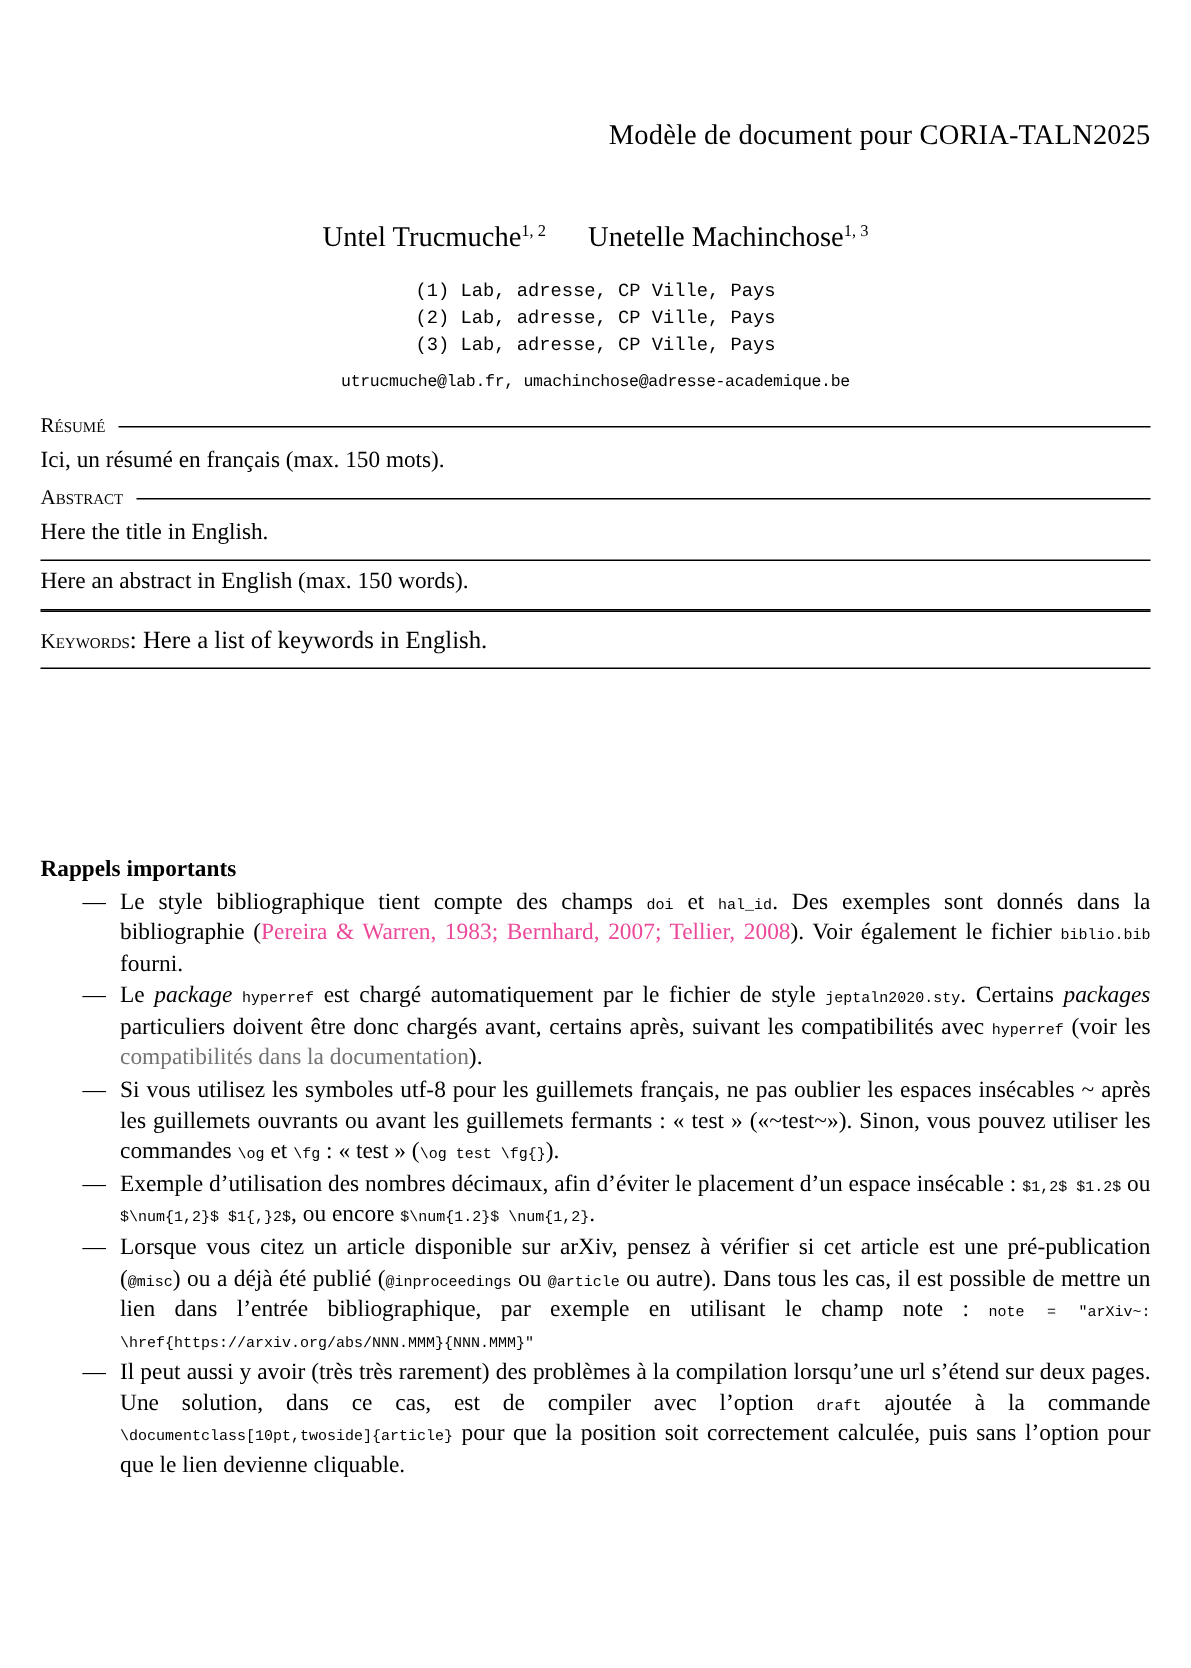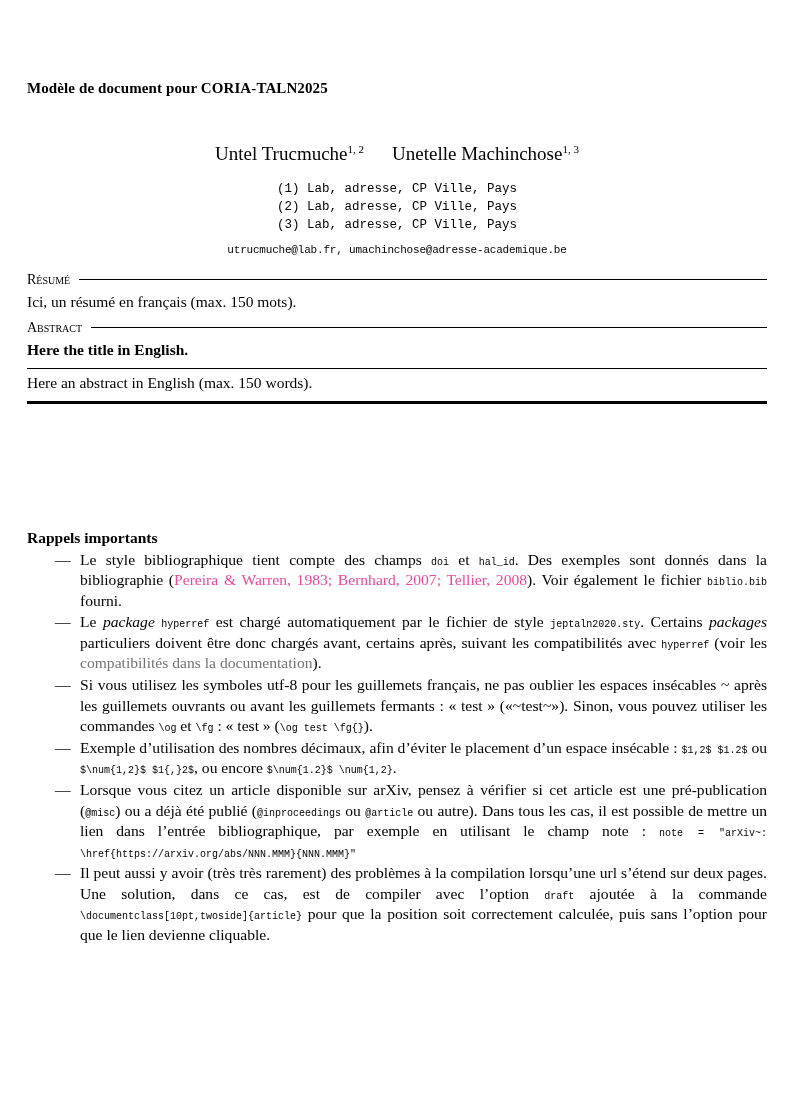--- a/index.html
+++ b/index.html
@@ -25,23 +25,23 @@
   }
   .content {
     position: absolute;
     left: 27px;
     top: 60px;
     width: 740px;
   }
 
   
   .doc-title {
-    text-align: left;
-    font-size: 15px;
-    font-weight: bold;
+    text-align: right;
+    font-size: 19px;
+    font-weight: normal;
     margin: 20px 0 0 0;
     letter-spacing: 0.1px;
   }
 
   
   .authors {
     text-align: center;
     margin-top: 46px;
     font-size: 19px;
   }
@@ -93,21 +93,21 @@
   .full-rule {
     height: 1px;
     background: #000;
     width: 100%;
   }
   .abs-text {
     font-size: 15.5px;
     margin: 5px 0 9px 0;
   }
   .abs-text.bold {
-    font-weight: bold;
+    font-weight: normal;
   }
   .kw-line {
     font-size: 16.5px;
     margin: 9px 0 8px 0;
   }
 
   
   .body-sec {
     margin-top: 125px;
   }
@@ -179,20 +179,23 @@
         <span class="sc sc-first">Abstract</span>
         <span class="hline"></span>
       </div>
       <div class="abs-text bold">Here the title in English.</div>
       <div class="full-rule"></div>
       <div class="abs-text">Here an abstract in English (max. 150 words).</div>
       <div class="full-rule"></div>
 
       <div class="full-rule"></div>
 
+      <div class="kw-line">
+        <span class="sc sc-first">Keywords</span><span>: Here a list of keywords in English.</span>
+      </div>
       <div class="full-rule"></div>
     </div>
 
     <div class="body-sec">
       <div class="sec-title">Rappels importants</div>
       <ul class="dashlist" id="rappels-list">
           <li><span>Le style bibliographique tient compte des champs </span><span class="mono">doi</span><span> et </span><span class="mono">hal_id</span><span>. Des exemples sont donnés dans la bibliographie (</span><span class="cite">Pereira &amp; Warren, 1983; Bernhard, 2007; Tellier, 2008</span><span>). Voir également le fichier </span><span class="mono">biblio.bib</span><span> fourni.</span></li>
           <li><span>Le </span><span class="it">package</span><span> </span><span class="mono">hyperref</span><span> est chargé automatiquement par le fichier de style </span><span class="mono">jeptaln2020.sty</span><span>. Certains </span><span class="it">packages</span><span> particuliers doivent être donc chargés avant, certains après, suivant les compatibilités avec </span><span class="mono">hyperref</span><span> (voir les </span><span class="link">compatibilités dans la documentation</span><span>).</span></li>
           <li><span>Si vous utilisez les symboles utf-8 pour les guillemets français, ne pas oublier les espaces insécables ~ après les guillemets ouvrants ou avant les guillemets fermants : « test » («~test~»). Sinon, vous pouvez utiliser les commandes </span><span class="mono">\og</span><span> et </span><span class="mono">\fg</span><span> : « test » (</span><span class="mono">\og test \fg{}</span><span>).</span></li>
           <li><span>Exemple d’utilisation des nombres décimaux, afin d’éviter le placement d’un espace insécable : </span><span class="mono">$1,2$ $1.2$</span><span> ou </span><span class="mono">$\num{1,2}$ $1{,}2$</span><span>, ou encore </span><span class="mono">$\num{1.2}$ \num{1,2}</span><span>.</span></li>

